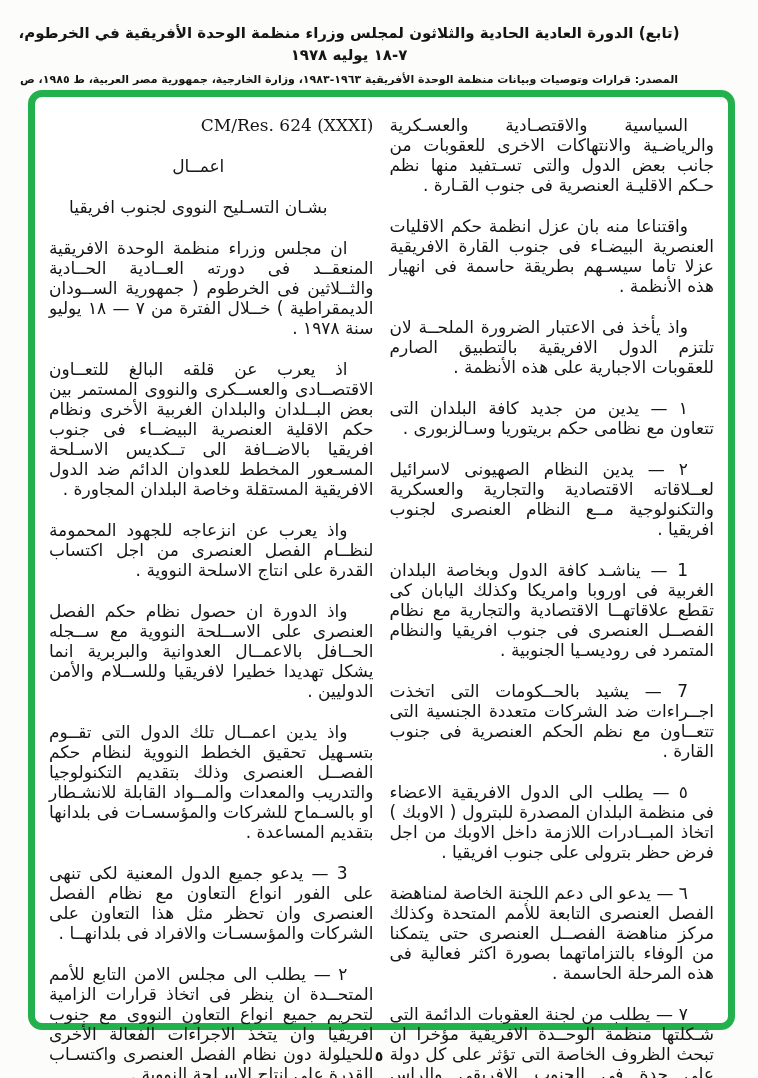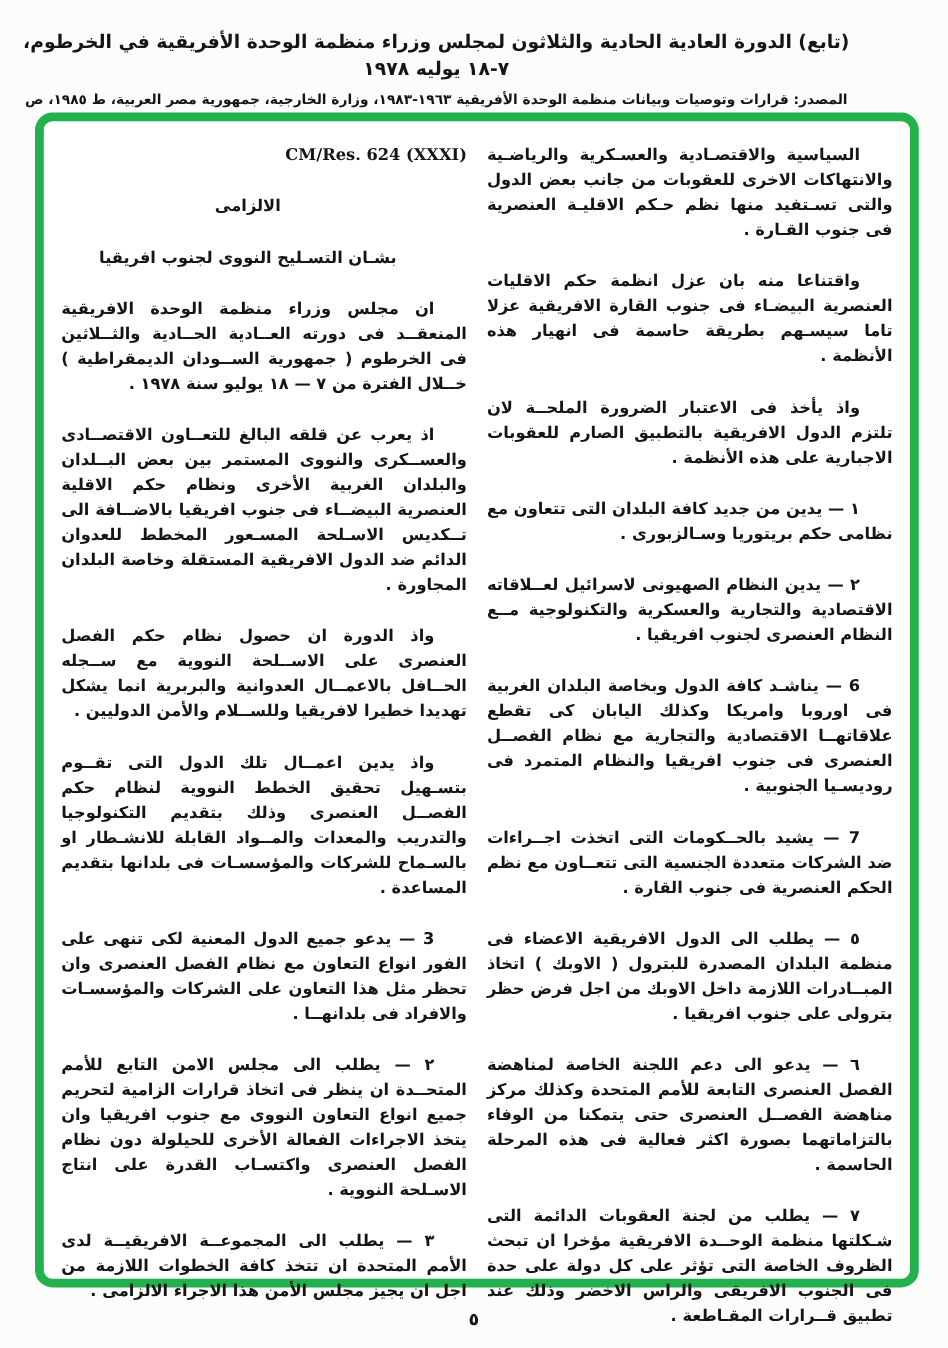--- a/index.html
+++ b/index.html
@@ -37,22 +37,22 @@
     direction:rtl;
     display:flex;
     gap:16px;
   }
   .col{
     width:50%;
     direction:rtl;
     text-align:justify;
   }
   .col p{
-    font-size:13px;
-    font-weight:bold;
+    font-size:17px;
+    font-weight:normal;
     line-height:20px;
     margin:0 0 21px 0;
     text-indent:26px;
   }
   .col p.clause{text-indent:26px;}
   .doc-ref{
     direction:ltr;
     text-align:right;
     font-family:"DejaVu Serif","Liberation Serif",serif;
     font-size:14px;
@@ -91,34 +91,35 @@
 
 <div class="doc-frame">
   <div class="columns">
 
     <div class="col">
       <p>السياسية والاقتصـادية والعسـكرية والرياضـية والانتهاكات الاخرى للعقوبات من جانب بعض الدول والتى تسـتفيد منها نظم حـكم الاقليـة العنصرية فى جنوب القـارة .</p>
       <p>واقتناعا منه بان عزل انظمة حكم الاقليات العنصرية البيضـاء فى جنوب القارة الافريقية عزلا تاما سيسـهم بطريقة حاسمة فى انهيار هذه الأنظمة .</p>
       <p>واذ يأخذ فى الاعتبار الضرورة الملحــة لان تلتزم الدول الافريقية بالتطبيق الصارم للعقوبات الاجبارية على هذه الأنظمة .</p>
       <p class="clause">١ — يدين من جديد كافة البلدان التى تتعاون مع نظامى حكم بريتوريا وسـالزبورى .</p>
       <p class="clause">٢ — يدين النظام الصهيونى لاسرائيل لعــلاقاته الاقتصادية والتجارية والعسكرية والتكنولوجية مــع النظام العنصرى لجنوب افريقيا .</p>
-      <p class="clause">6 — يناشـد كافة الدول وبخاصة البلدان الغربية فى اوروبا وامريكا وكذلك اليابان كى تقطع علاقاتهــا الاقتصادية والتجارية مع نظام الفصــل العنصرى فى جنوب افريقيا والنظام المتمرد فى روديسـيا الجنوبية .</p>
+      <p class="clause">1 — يناشـد كافة الدول وبخاصة البلدان الغربية فى اوروبا وامريكا وكذلك اليابان كى تقطع علاقاتهــا الاقتصادية والتجارية مع نظام الفصــل العنصرى فى جنوب افريقيا والنظام المتمرد فى روديسـيا الجنوبية .</p>
       <p class="clause">7 — يشيد بالحــكومات التى اتخذت اجــراءات ضد الشركات متعددة الجنسية التى تتعــاون مع نظم الحكم العنصرية فى جنوب القارة .</p>
       <p class="clause">٥ — يطلب الى الدول الافريقية الاعضاء فى منظمة البلدان المصدرة للبترول ( الاوبك ) اتخاذ المبــادرات اللازمة داخل الاوبك من اجل فرض حظر بترولى على جنوب افريقيا .</p>
       <p class="clause">٦ — يدعو الى دعم اللجنة الخاصة لمناهضة الفصل العنصرى التابعة للأمم المتحدة وكذلك مركز مناهضة الفصــل العنصرى حتى يتمكنا من الوفاء بالتزاماتهما بصورة اكثر فعالية فى هذه المرحلة الحاسمة .</p>
       <p class="clause">٧ — يطلب من لجنة العقوبات الدائمة التى شـكلتها منظمة الوحــدة الافريقية مؤخرا ان تبحث الظروف الخاصة التى تؤثر على كل دولة على حدة فى الجنوب الافريقى والراس الاخضر وذلك عند تطبيق قــرارات المقـاطعة .</p>
 
     </div>
 
     <div class="col">
       <p class="doc-ref">CM/Res. 624 (XXXI)</p>
-      <p class="res-title">الالزامى</p>
+      <p class="res-title">اعمــال</p>
       <p class="res-subject">بشـان التسـليح النووى لجنوب افريقيا</p>
       <p>ان مجلس وزراء منظمة الوحدة الافريقية المنعقــد فى دورته العــادية الحــادية والثــلاثين فى الخرطوم ( جمهورية الســودان الديمقراطية ) خــلال الفترة من ٧ — ١٨ يوليو سنة ١٩٧٨ .</p>
       <p>اذ يعرب عن قلقه البالغ للتعــاون الاقتصــادى والعســكرى والنووى المستمر بين بعض البــلدان والبلدان الغربية الأخرى ونظام حكم الاقلية العنصرية البيضــاء فى جنوب افريقيا بالاضــافة الى تــكديس الاسـلحة المسـعور المخطط للعدوان الدائم ضد الدول الافريقية المستقلة وخاصة البلدان المجاورة .</p>
+      <p>واذ يعرب عن انزعاجه للجهود المحمومة لنظــام الفصل العنصرى من اجل اكتساب القدرة على انتاج الاسلحة النووية .</p>
       <p>واذ الدورة ان حصول نظام حكم الفصل العنصرى على الاســلحة النووية مع ســجله الحــافل بالاعمــال العدوانية والبربرية انما يشكل تهديدا خطيرا لافريقيا وللســلام والأمن الدوليين .</p>
       <p>واذ يدين اعمــال تلك الدول التى تقــوم بتسـهيل تحقيق الخطط النووية لنظام حكم الفصــل العنصرى وذلك بتقديم التكنولوجيا والتدريب والمعدات والمــواد القابلة للانشـطار او بالسـماح للشركات والمؤسسـات فى بلدانها بتقديم المساعدة .</p>
       <p class="clause">3 — يدعو جميع الدول المعنية لكى تنهى على الفور انواع التعاون مع نظام الفصل العنصرى وان تحظر مثل هذا التعاون على الشركات والمؤسسـات والافراد فى بلدانهــا .</p>
       <p class="clause">٢ — يطلب الى مجلس الامن التابع للأمم المتحــدة ان ينظر فى اتخاذ قرارات الزامية لتحريم جميع انواع التعاون النووى مع جنوب افريقيا وان يتخذ الاجراءات الفعالة الأخرى للحيلولة دون نظام الفصل العنصرى واكتسـاب القدرة على انتاج الاسـلحة النووية .</p>
       <p class="clause">٣ — يطلب الى المجموعــة الافريقيــة لدى الأمم المتحدة ان تتخذ كافة الخطوات اللازمة من اجل ان يجيز مجلس الأمن هذا الاجراء الالزامى .</p>
     </div>
 
   </div>
 </div>
 

